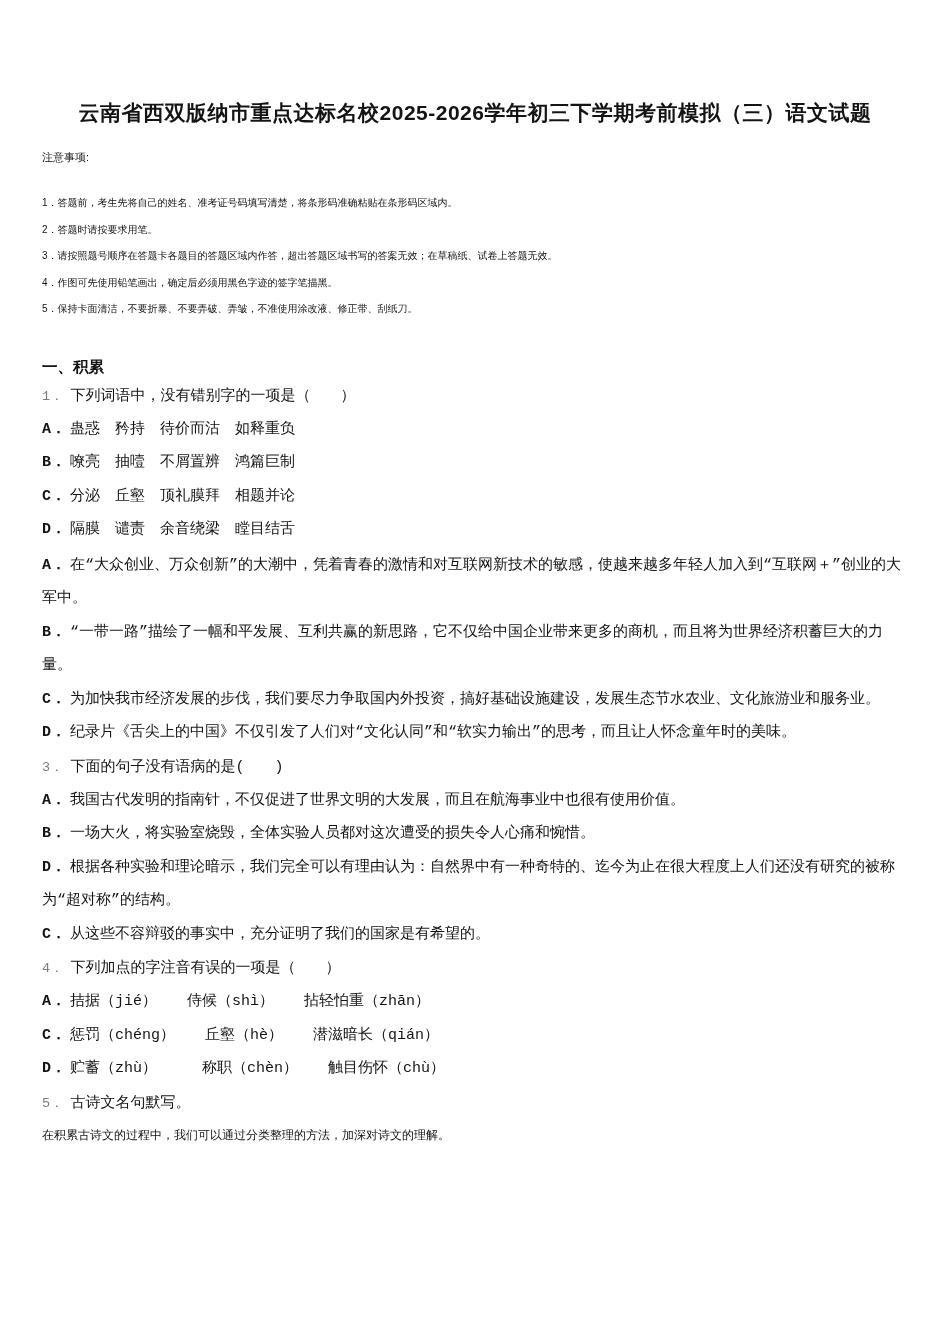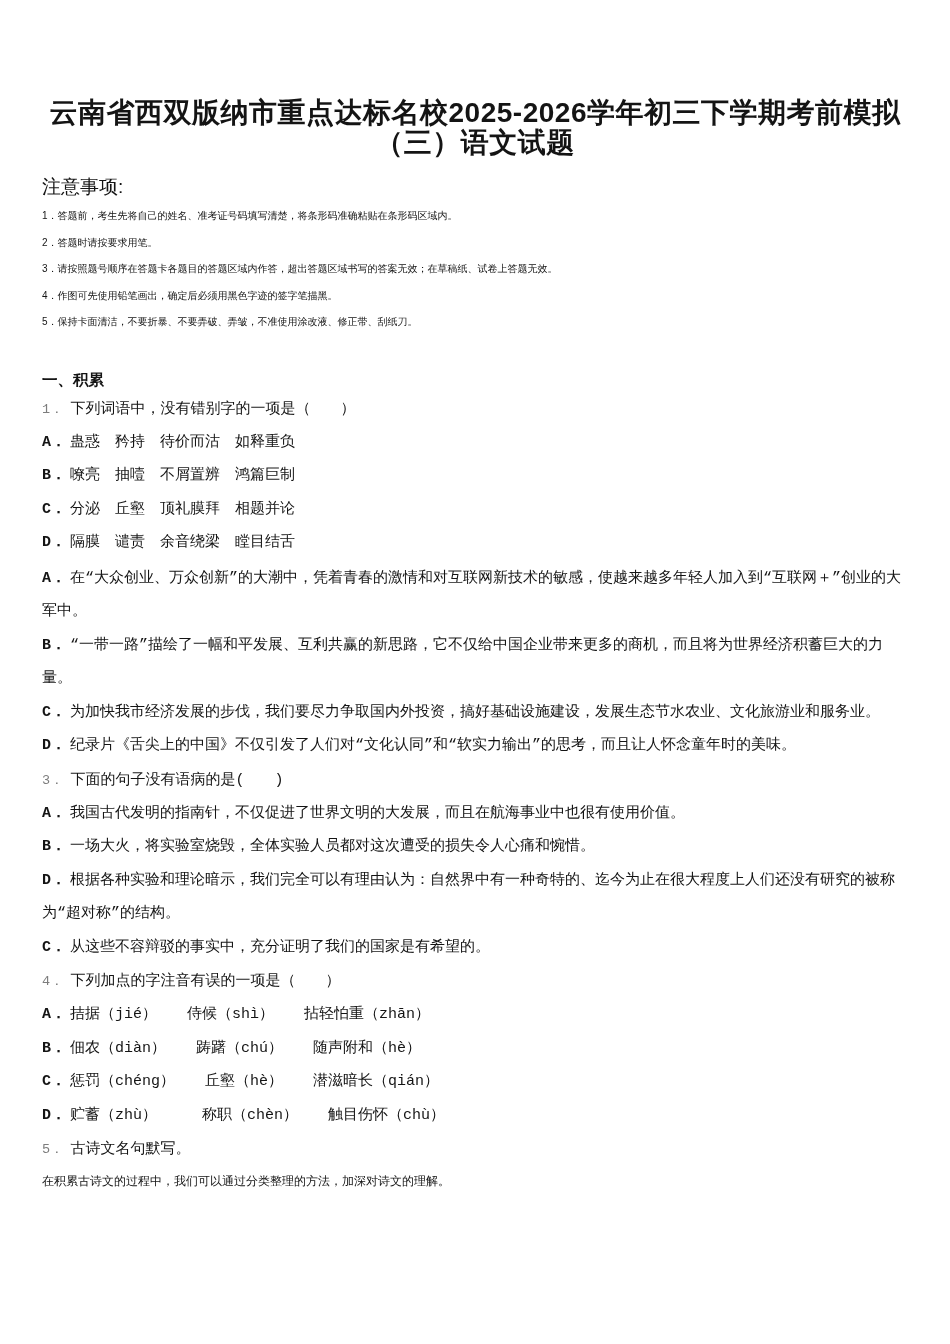--- a/index.html
+++ b/index.html
@@ -10,31 +10,31 @@
     font-family: "Liberation Sans", "DejaVu Sans", sans-serif;
   }
   .page {
     width: 950px;
     min-height: 1344px;
     box-sizing: border-box;
     padding: 98px 42px 40px 42px;
     background: #ffffff;
   }
   .title {
-    font-size: 28px;
+    font-size: 21px;
     font-weight: bold;
     text-align: center;
     letter-spacing: 0.5px;
     line-height: 30px;
     margin-bottom: 16px;
   }
   .notice-header {
-    font-size: 19px;
+    font-size: 11px;
     line-height: 26px;
-    margin-bottom: 3px;
+    margin-bottom: 20px;
   }
   .notice-item {
     font-size: 10px;
     line-height: 26.5px;
   }
   .section-title {
     font-size: 15.5px;
     font-weight: bold;
     margin-top: 32px;
     line-height: 24px;
@@ -98,21 +98,20 @@
       <div class="question">
         <div class="q-stem"><span class="q-num">3．</span><span>下面的句子没有语病的是(　　)</span></div>
         <div class="q-option"><span class="opt-letter">A．</span><span>我国古代发明的指南针，不仅促进了世界文明的大发展，而且在航海事业中也很有使用价值。</span></div>
         <div class="q-option"><span class="opt-letter">B．</span><span>一场大火，将实验室烧毁，全体实验人员都对这次遭受的损失令人心痛和惋惜。</span></div>
         <div class="q-option"><span class="opt-letter">D．</span><span>根据各种实验和理论暗示，我们完全可以有理由认为：自然界中有一种奇特的、迄今为止在很大程度上人们还没有研究的被称为“超对称”的结构。</span></div>
         <div class="q-option"><span class="opt-letter">C．</span><span>从这些不容辩驳的事实中，充分证明了我们的国家是有希望的。</span></div>
       </div>
       <div class="question">
         <div class="q-stem"><span class="q-num">4．</span><span>下列加点的字注音有误的一项是（　　）</span></div>
         <div class="q-option"><span class="opt-letter">A．</span><span>拮据（jié）　　侍候（shì）　　拈轻怕重（zhān）</span></div>
-        <div class="q-option"><span class="opt-letter">B．</span><span>佃农（diàn）　　踌躇（chú）　　随声附和（hè）</span></div>
         <div class="q-option"><span class="opt-letter">C．</span><span>惩罚（chéng）　　丘壑（hè）　　潜滋暗长（qián）</span></div>
         <div class="q-option"><span class="opt-letter">D．</span><span>贮蓄（zhù）　　　称职（chèn）　　触目伤怀（chù）</span></div>
       </div>
       <div class="question">
         <div class="q-stem"><span class="q-num">5．</span><span>古诗文名句默写。</span></div>
         <div class="q-body">在积累古诗文的过程中，我们可以通过分类整理的方法，加深对诗文的理解。</div>
       </div>
     </div>
 </div>
 

